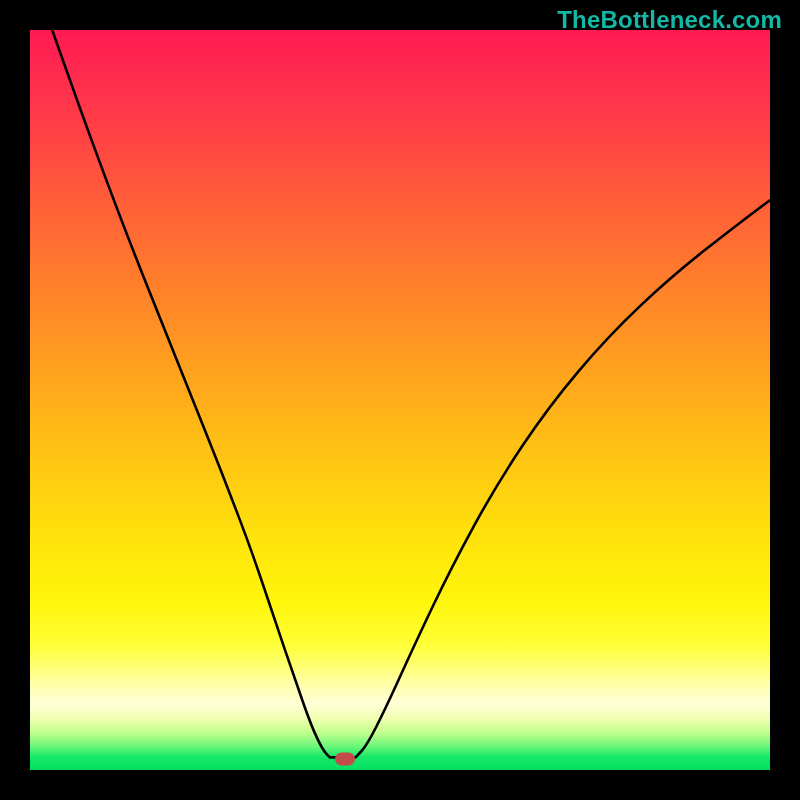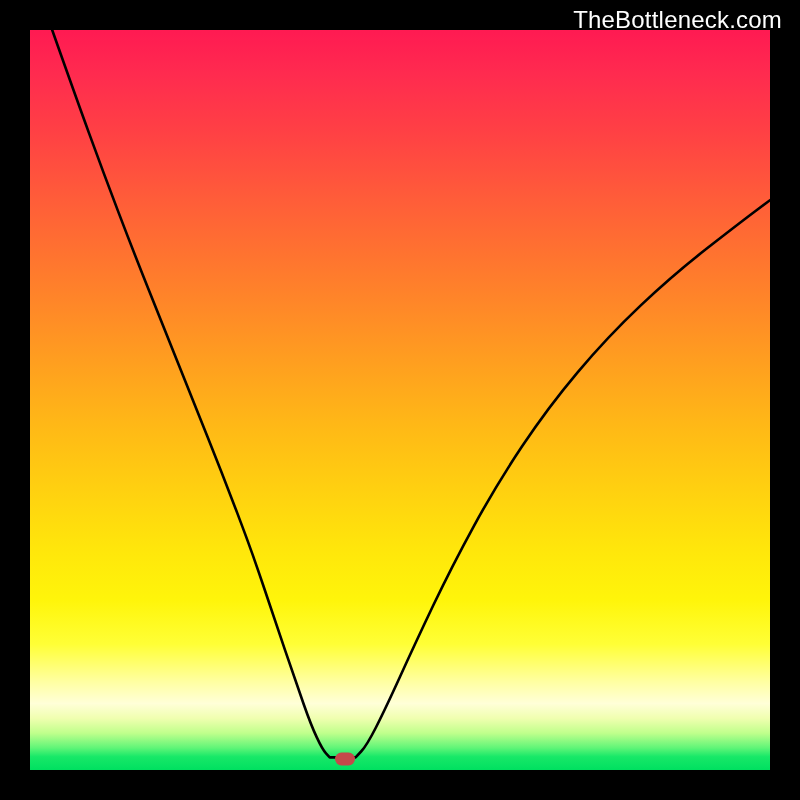--- a/index.html
+++ b/index.html
@@ -9,22 +9,22 @@
     width: 800px;
     height: 800px;
     background: #000;
   }
   .watermark {
     position: absolute;
     top: 6px;
     right: 18px;
     font-family: Arial, Helvetica, sans-serif;
     font-size: 24px;
-    font-weight: 400;
-    color: #ffffff;
+    font-weight: 700;
+    color: #14b8a6;
     letter-spacing: 0.2px;
     z-index: 3;
   }
   .plot-area {
     position: absolute;
     left: 30px;
     top: 30px;
     width: 740px;
     height: 740px;
     overflow: hidden;

